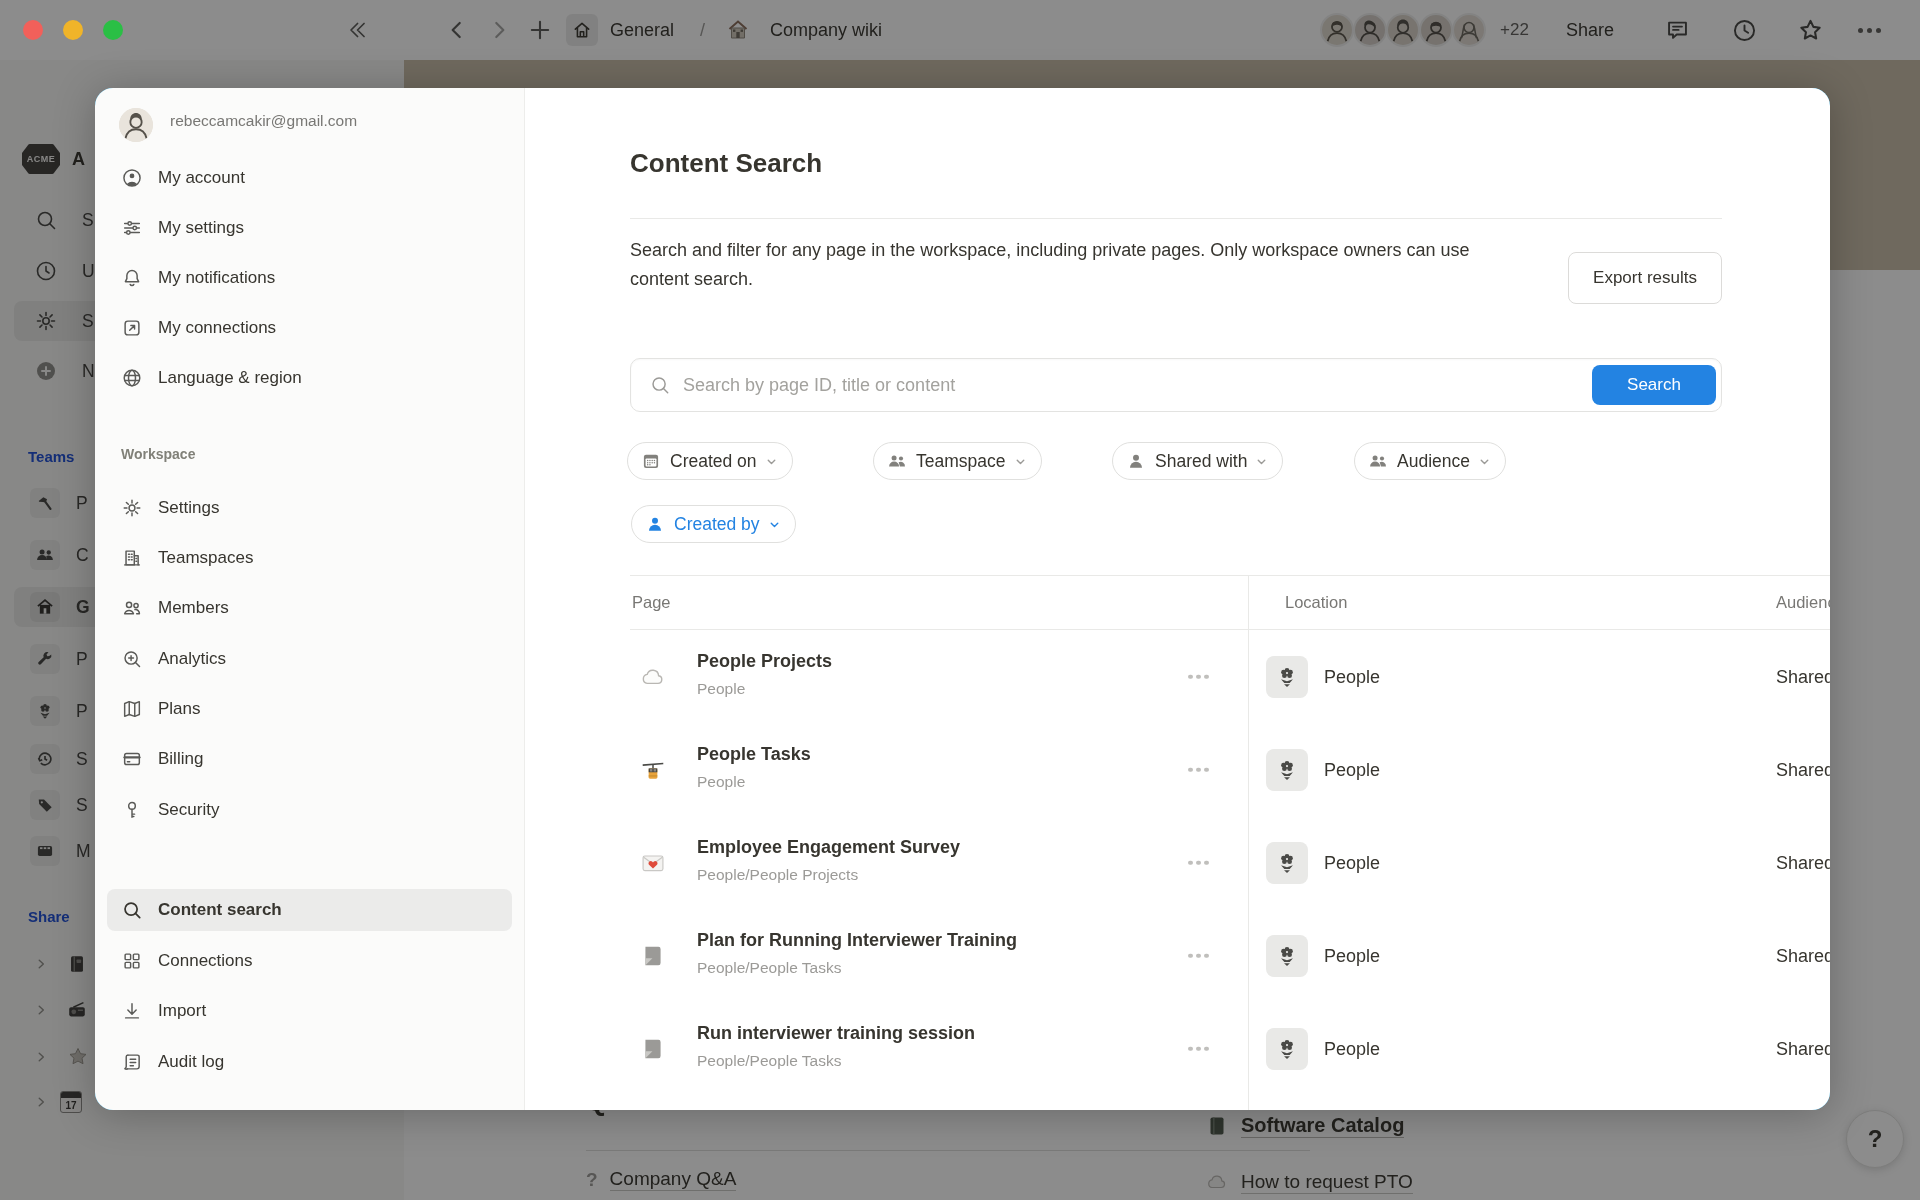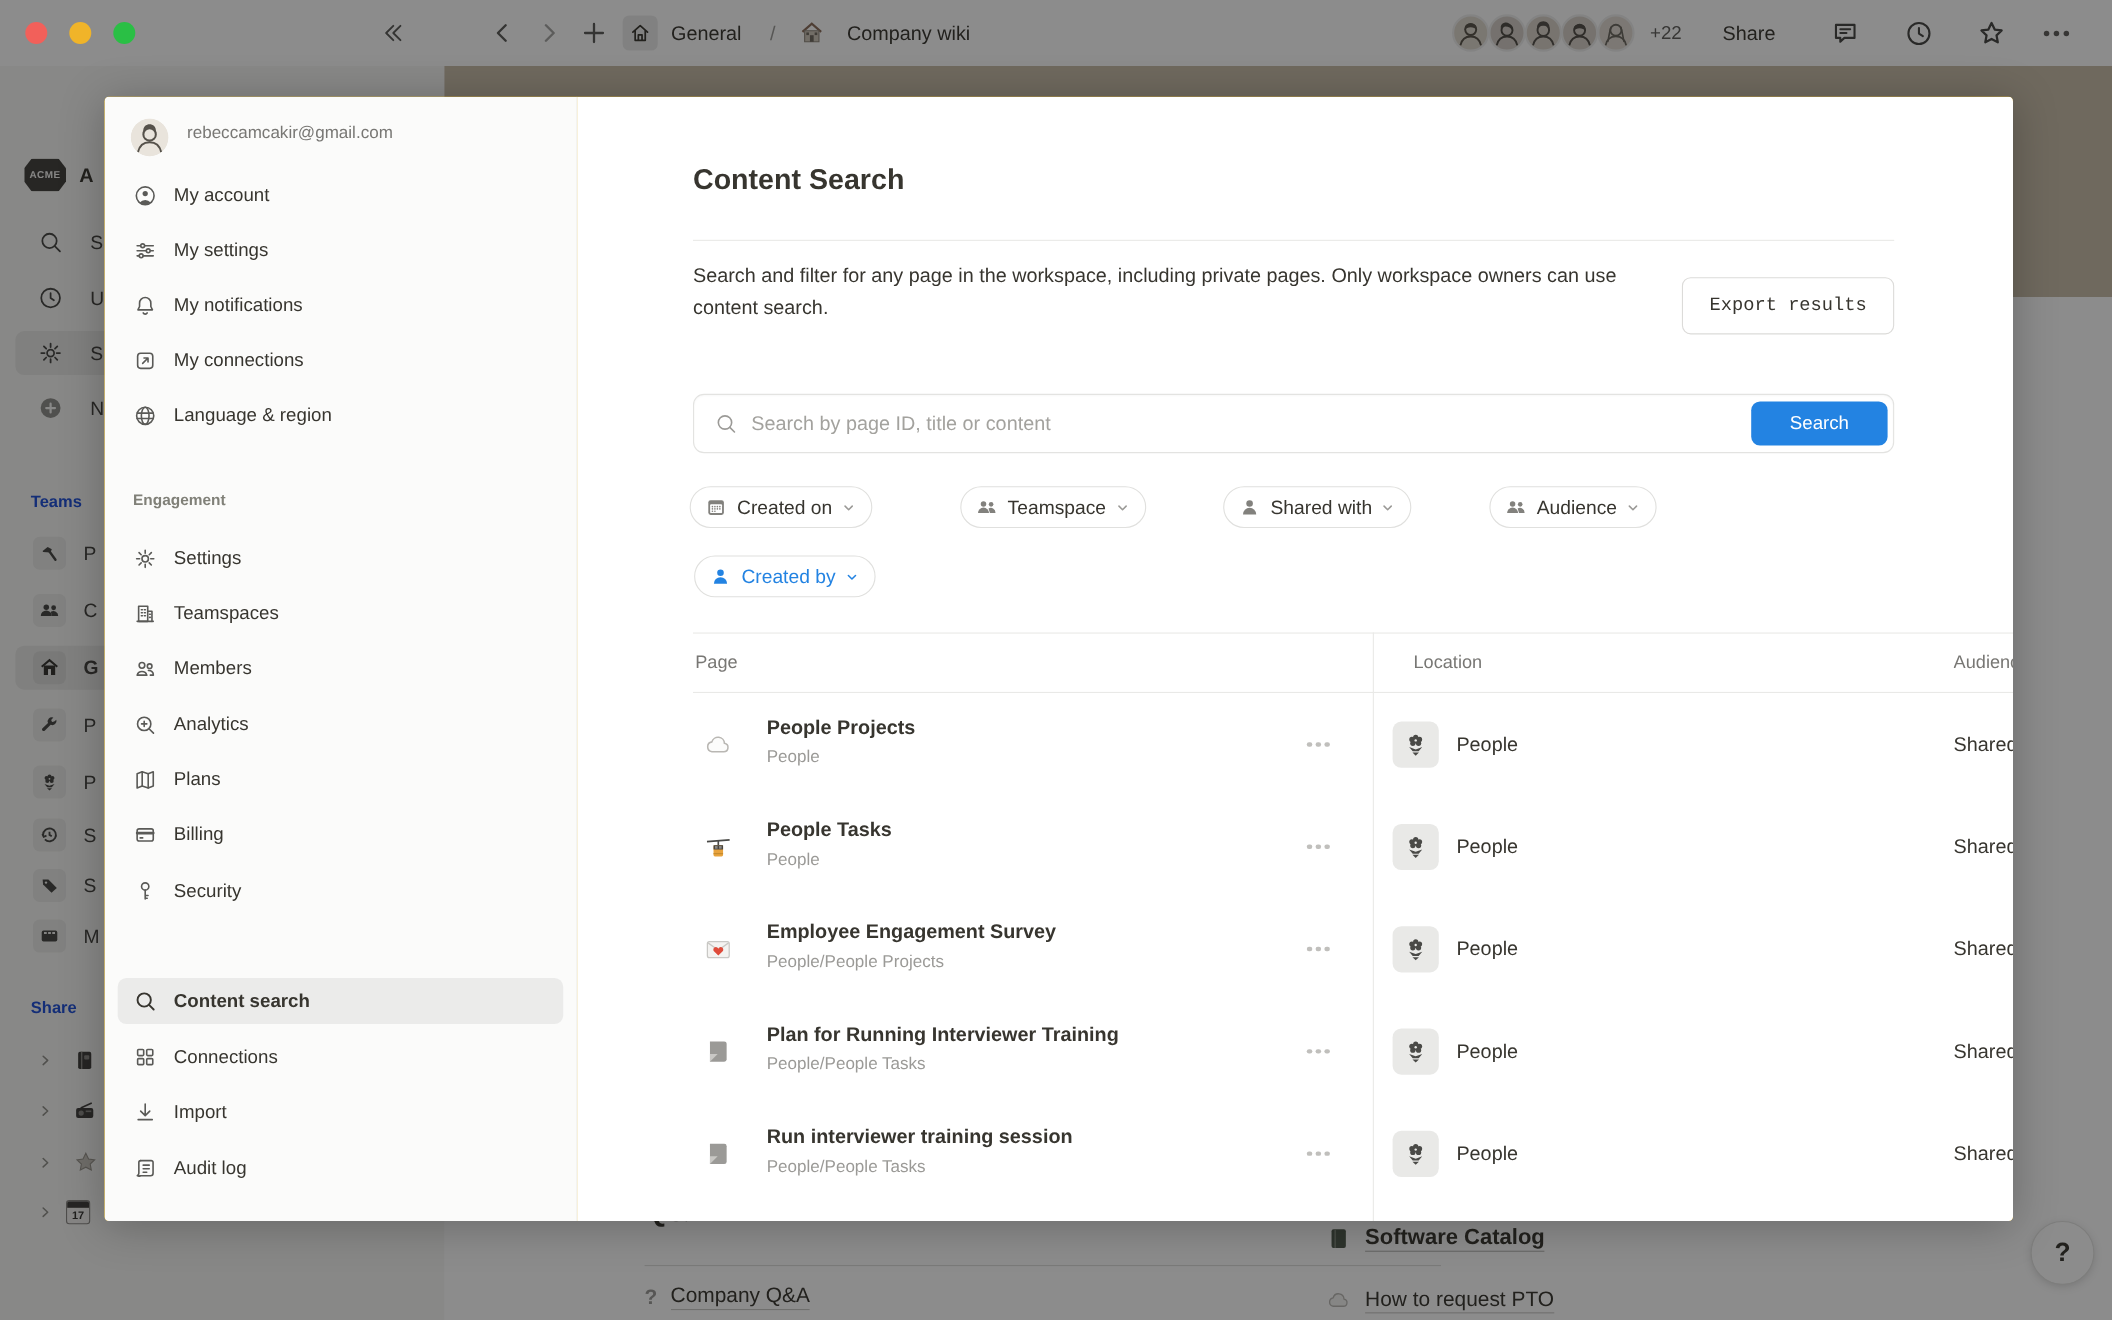--- a/index.html
+++ b/index.html
@@ -32,35 +32,35 @@
   .qa-h { position:absolute; left:586px; top:1086px; font-size:27px; font-weight:700; color:#37352f; }
   .qa-div { position:absolute; left:586px; top:1150px; width:724px; height:1px; background:#dedddb; }
   .bg-row { position:absolute; display:flex; align-items:center; gap:12px; font-size:19px; color:#37352f; }
   .help-fab { position:absolute; left:1846px; top:1110px; width:58px; height:58px; border-radius:50%; background:#fff; border:1px solid #e3e3e1; box-shadow:0 2px 8px rgba(0,0,0,0.15); display:flex; align-items:center; justify-content:center; font-size:24px; font-weight:600; color:#37352f; }
 
   
   .overlay { position:absolute; left:0; top:0; width:1920px; height:1200px; background:rgba(10,10,10,0.47); z-index:50; }
   .traffic { position:absolute; top:20px; width:20px; height:20px; border-radius:50%; z-index:200; }
 
   
-  .modal { position:absolute; left:95px; top:88px; width:1735px; height:1022px; background:#eab308; border-radius:4px; box-shadow:0 4px 40px rgba(0,0,0,0.25); z-index:100; overflow:hidden; display:flex; }
+  .modal { position:absolute; left:95px; top:88px; width:1735px; height:1022px; background:#0ea5e9; border-radius:18px; box-shadow:0 4px 40px rgba(0,0,0,0.25); z-index:100; overflow:hidden; display:flex; }
   .menu { position:relative; width:430px; height:100%; background:#fbfbfa; border-right:1px solid #ededeb; flex:none; }
   .m-row { position:absolute; left:12px; right:12px; height:42px; border-radius:8px; display:flex; align-items:center; padding-left:14px; gap:15px; cursor:pointer; }
   .m-row .m-label { font-size:17px; color:#37352f; }
   .m-row.active { background:#ebebea; }
   .m-row.active .m-label { font-weight:700; }
   .m-header { position:absolute; left:26px; font-size:14px; font-weight:600; color:#808078; }
   .m-avatar { position:absolute; left:24px; top:20px; width:34px; height:34px; border-radius:50%; overflow:hidden; background:#e6e1d9; }
   .m-email { position:absolute; left:75px; top:24px; font-size:15.5px; color:#787774; }
 
   .main { position:relative; flex:1; height:100%; background:#fff; }
   .cs-title { position:absolute; left:105px; top:60px; font-size:26px; font-weight:600; color:#37352f; }
   .cs-divider { position:absolute; left:105px; top:130px; width:1092px; height:1px; background:#e9e9e7; }
   .cs-desc { position:absolute; left:105px; top:148px; width:880px; font-size:18px; line-height:29px; color:#37352f; }
-  .export-btn { position:absolute; right:108px; top:164px; height:52px; padding:0 24px; background:#fff; border:1px solid #dcdbd9; border-radius:8px; font-family:Liberation Mono, monospace; font-size:17px; font-weight:500; color:#37352f; cursor:pointer; }
+  .export-btn { position:absolute; right:108px; top:164px; height:52px; padding:0 24px; background:#fff; border:1px solid #dcdbd9; border-radius:8px; font-family:Liberation Sans, sans-serif; font-size:17px; font-weight:500; color:#37352f; cursor:pointer; }
   .search-box { position:absolute; left:105px; right:108px; top:270px; height:54px; border:1px solid #e3e3e1; border-radius:10px; background:#fff; display:flex; align-items:center; padding-left:18px; box-shadow:inset 0 1px 2px rgba(0,0,0,0.03); }
   .search-box input { border:none; outline:none; flex:1; font-family:inherit; font-size:18px; color:#37352f; margin-left:12px; background:transparent; }
   .search-box input::placeholder { color:#a3a29e; }
   .search-btn { position:absolute; right:114px; top:277px; width:124px; height:40px; background:#2383e2; color:#fff; border:none; border-radius:8px; font-family:inherit; font-size:17px; font-weight:500; cursor:pointer; }
   .chip { position:absolute; top:354px; height:38px; border:1px solid #e0e0de; border-radius:19px; background:#fff; display:flex; align-items:center; gap:9px; padding:0 14px 0 13px; font-size:17.5px; color:#37352f; cursor:pointer; }
   .chip .chev { margin-left:-1px; }
   .chip.blue { top:417px; color:#2383e2; }
 
   .th-line { position:absolute; height:1px; background:#e9e9e7; left:105px; right:0; }
   .v-line { position:absolute; width:1px; background:#e9e9e7; left:723px; top:487px; bottom:0; }
@@ -439,21 +439,21 @@
       </div>
       <div class="m-row" style="top:269px">
         <svg width="22" height="22" viewBox="0 0 24 24">
             <circle class="ic" cx="12" cy="12" r="8.5"></circle>
             <ellipse class="ic" cx="12" cy="12" rx="3.8" ry="8.5"></ellipse>
             <path class="ic" d="M4 9.3h16M4 14.7h16"></path>
           </svg>
         <span class="m-label">Language &amp; region</span>
       </div>
 
-      <div class="m-header" style="top:358px">Engagement</div>
+      <div class="m-header" style="top:358px">Workspace</div>
 
       <div class="m-row" style="top:399px">
         <svg width="22" height="22" viewBox="0 0 24 24">
             <circle class="ic" cx="12" cy="12" r="3.2"></circle>
             <path class="ic" d="M12 3.5v3M12 17.5v3M3.5 12h3M17.5 12h3M5.9 5.9L8 8M16 16l2.1 2.1M18.1 5.9L16 8M8 16l-2.1 2.1"></path>
           </svg>
         <span class="m-label">Settings</span>
       </div>
       <div class="m-row" style="top:449px">
         <svg width="22" height="22" viewBox="0 0 24 24">

